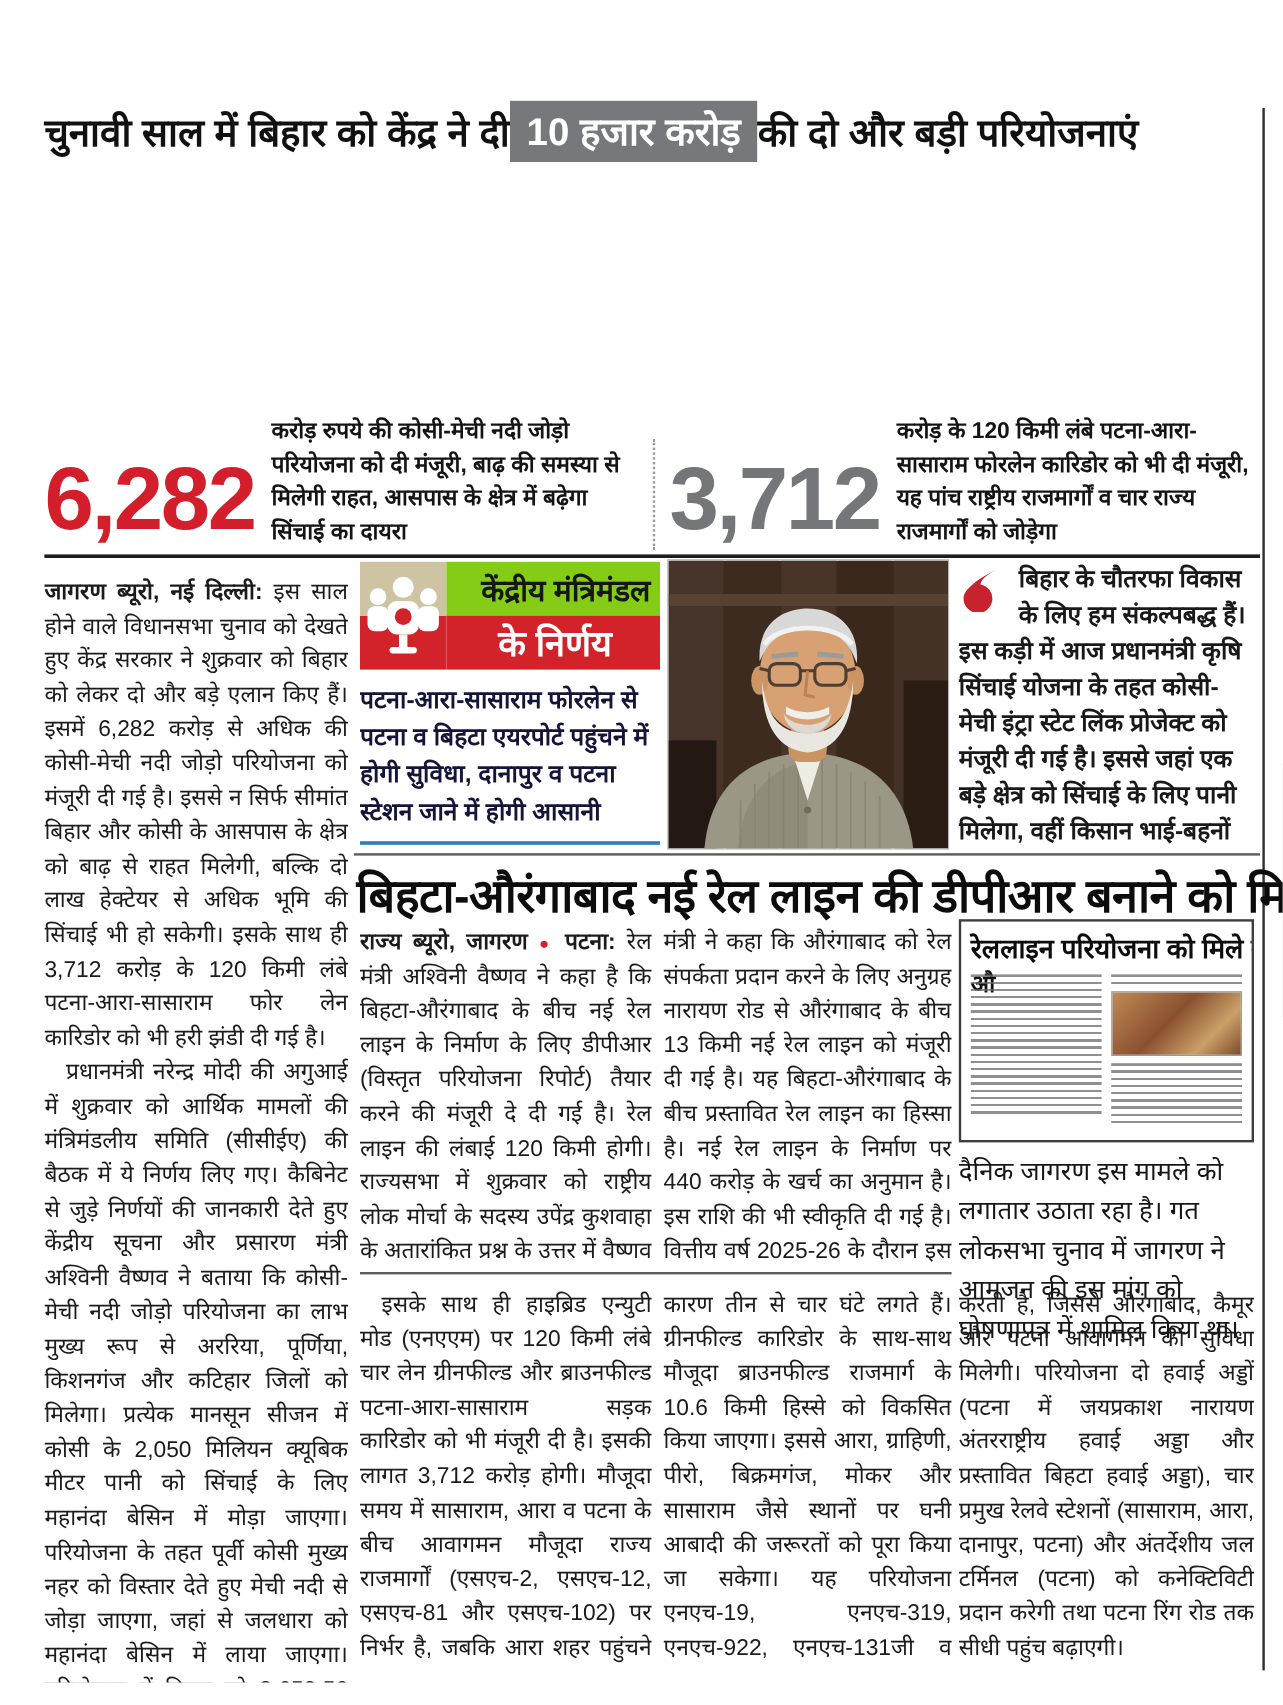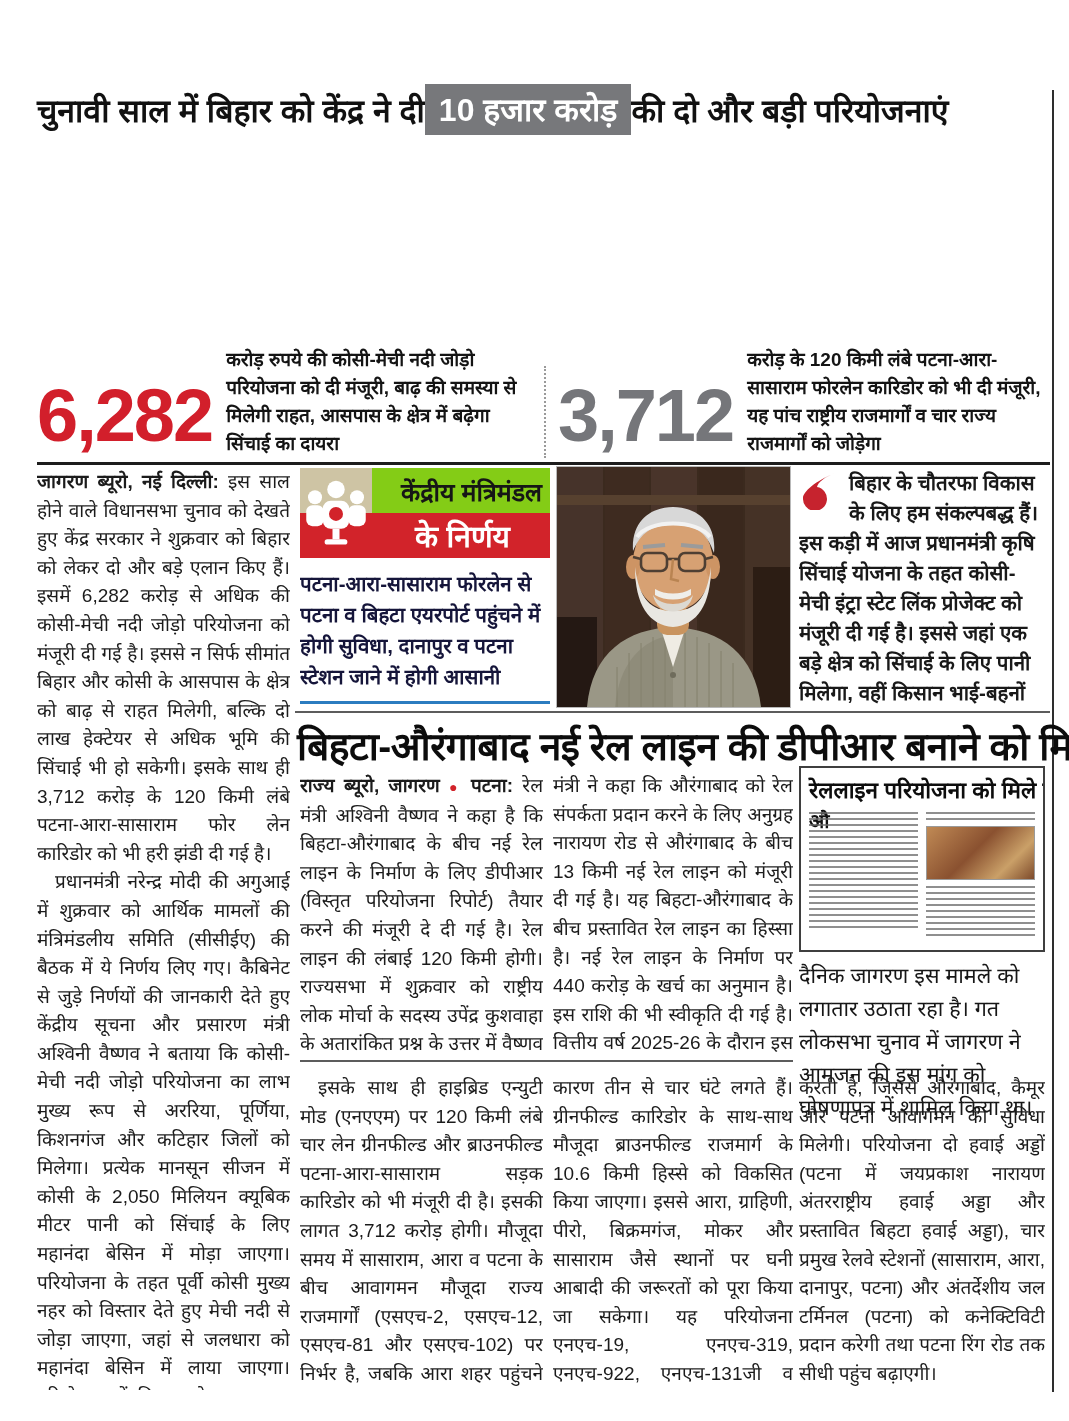--- a/index.html
+++ b/index.html
@@ -22,21 +22,21 @@
   .stat-left{width:497px;border-right:2px dotted #9a9a9a;padding-right:10px;}
   .stat-right{flex:1;padding-left:12px;}
   .stat-num{font-size:74px;font-weight:800;line-height:84px;letter-spacing:-2px;}
   .num-red{color:#d21f2b;}
   .num-gray{color:#75767a;}
   .stat-txt{font-size:19px;font-weight:700;line-height:28px;color:#141414;padding-top:2px;}
   
   .bodytxt{font-size:19px;line-height:28.6px;text-align:justify;color:#1b1b1b;}
   .bodytxt p{margin:0;}
   .bodytxt p + p{text-indent:18px;}
-  .left-col{left:37px;top:468px;width:253px;height:922px;overflow:hidden;}
+  .left-col{left:37px;top:480px;width:253px;height:922px;overflow:hidden;}
   
   .cab-col{left:300px;top:468px;width:250px;height:244px;overflow:hidden;}
   .badge{display:flex;height:90px;}
   .badge-icon{width:72px;flex:none;background:linear-gradient(to bottom,#cec4a4 0 50%,#d2232a 50% 100%);
               display:flex;align-items:center;justify-content:center;}
   .badge-txt{flex:1;}
   .badge-row1{height:45px;background:#84cc16;color:#161616;font-size:25px;font-weight:800;
               display:flex;align-items:center;justify-content:flex-end;padding-right:8px;}
   .badge-row2{height:45px;background:#d2232a;color:#ffffff;font-size:30px;font-weight:800;
               display:flex;align-items:center;justify-content:flex-end;padding-right:40px;}

